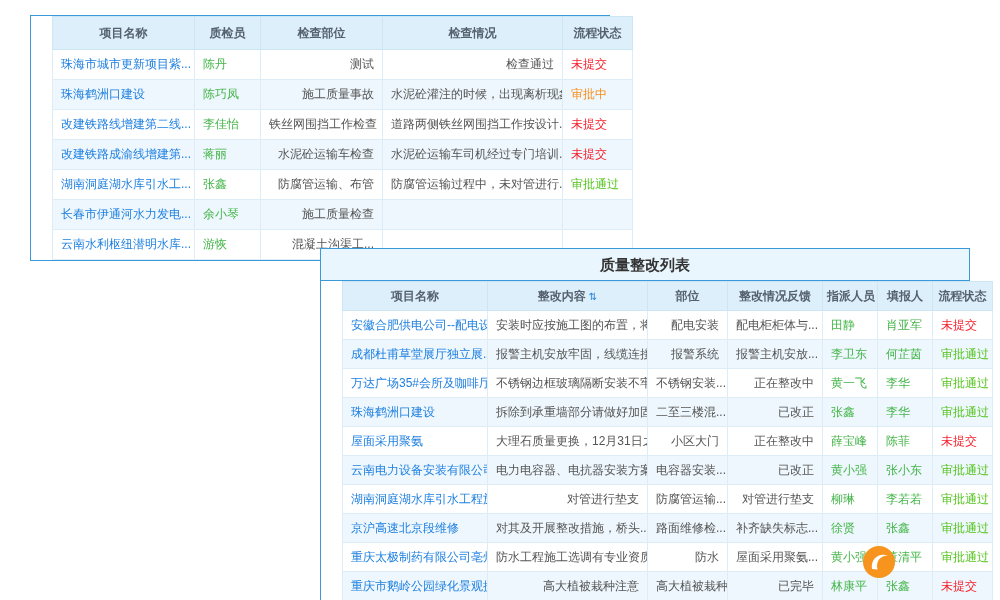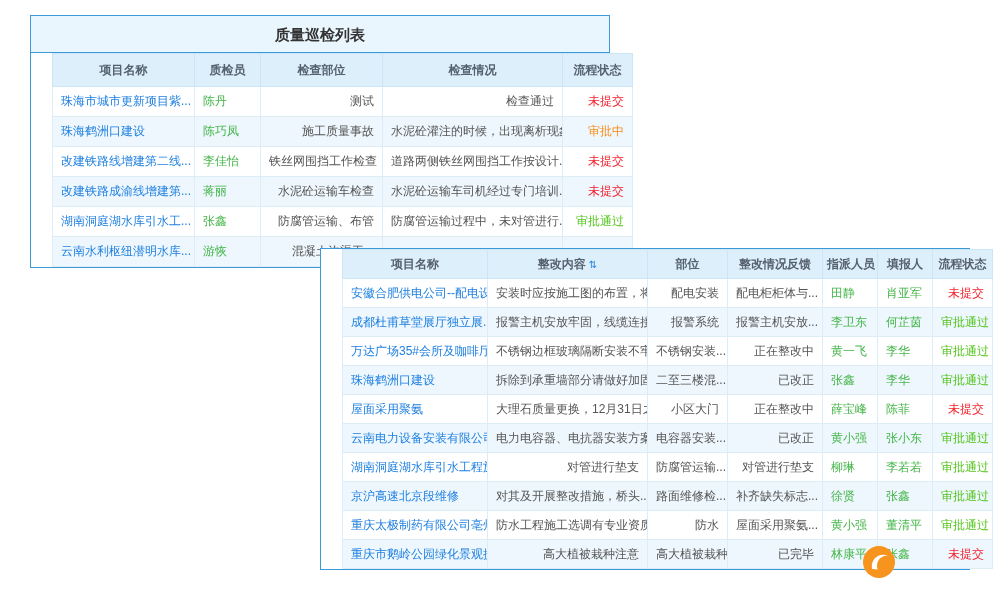--- a/index.html
+++ b/index.html
@@ -63,21 +63,21 @@
     background-clip: padding-box;
   }
   #card1 td { height: 29px; }
   #card2 td { height: 28px; }
   tbody tr { background: #ffffff; padding-left: 32px; }
   tbody tr:nth-child(even) { background: var(--altbg, #eef7fd); }
 
   td.cell-link  { color: var(--link, #2080e0); text-align: left; cursor: pointer; }
   td.cell-text  { color: #555555; text-align: right; }
   td.cell-green { color: var(--green, #44b549); text-align: left; }
-  td.cell-status{ text-align: right; }
+  td.cell-status{ text-align: left; }
   td.st-red    { color: var(--red, #f5222d); }
   td.st-orange { color: var(--orange, #fa8c16); }
   td.st-green  { color: var(--stgreen, #52c41a); }
 
   .sort-icon {
     color: var(--link, #2080e0);
     font-size: 10px;
     margin-left: 3px;
     font-weight: normal;
   }
@@ -100,21 +100,20 @@
   }
   #watermark .wm-url {
     font-size: 10px;
     color: #f08300;
   }
 </style>
 </head>
 <body>
 
 <div class="table-card" id="card1">
-  <div class="card-title">质量巡检列表</div>
   <table>
     <colgroup>
       <col style="width:142px">
         <col style="width:66px">
         <col style="width:122px">
         <col style="width:180px">
         <col style="width:70px">
     </colgroup>
     <thead>
         <tr>
@@ -155,31 +154,39 @@
           <td class="cell-status st-red">未提交</td>
         </tr>
         <tr>
           <td class="cell-link">湖南洞庭湖水库引水工...</td>
           <td class="cell-green">张鑫</td>
           <td class="cell-text">防腐管运输、布管</td>
           <td class="cell-text">防腐管运输过程中，未对管进行...</td>
           <td class="cell-status st-green">审批通过</td>
         </tr>
         <tr>
+          <td class="cell-link">长春市伊通河水力发电...</td>
+          <td class="cell-green">余小琴</td>
+          <td class="cell-text">施工质量检查</td>
+          <td class="cell-text"></td>
+          <td class="cell-status"></td>
+        </tr>
+        <tr>
           <td class="cell-link">云南水利枢纽潜明水库...</td>
           <td class="cell-green">游恢</td>
           <td class="cell-text">混凝土沟渠工...</td>
           <td class="cell-text"></td>
           <td class="cell-status"></td>
         </tr>
       </tbody>
   </table>
 </div>
 
 <div class="table-card" id="card2">
+  <div class="card-title">质量整改列表</div>
   <table>
     <colgroup>
       <col style="width:145px">
         <col style="width:160px">
         <col style="width:80px">
         <col style="width:95px">
         <col style="width:55px">
         <col style="width:55px">
         <col style="width:60px">
     </colgroup>

